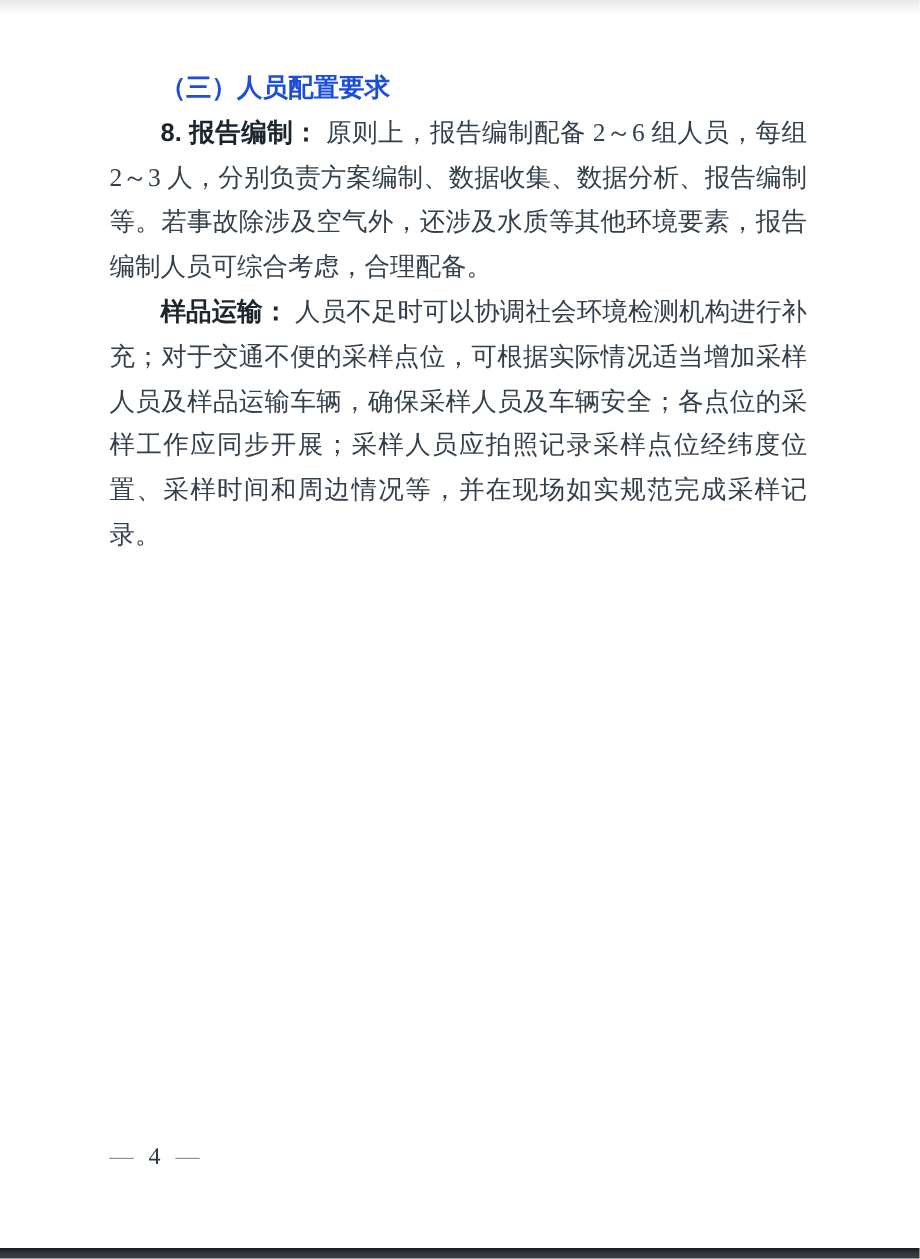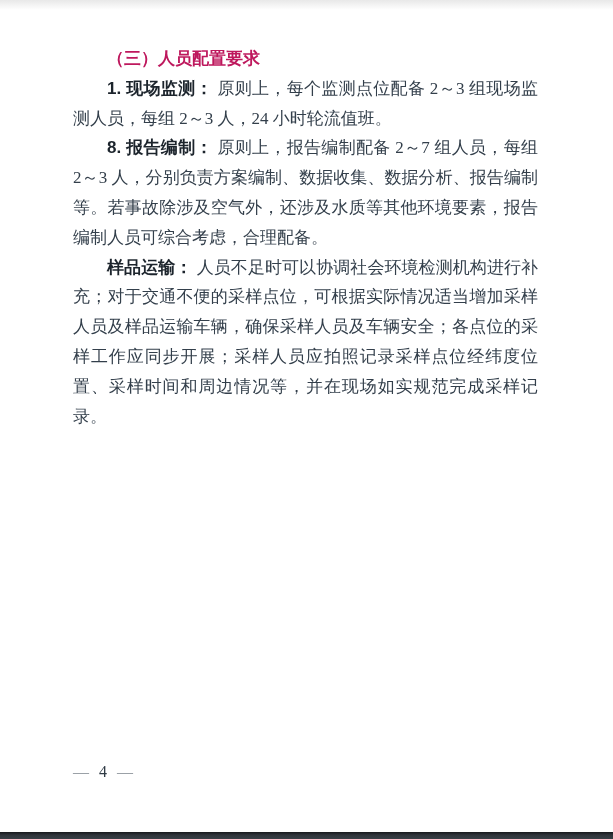--- a/index.html
+++ b/index.html
@@ -22,21 +22,21 @@
     line-height: 29.8px;
     text-align: justify;
     text-justify: inter-ideograph;
   }
   .para { margin: 0; text-indent: 0; }
   .para.indent { text-indent: 2em; }
   .section-heading {
     margin: 0;
     text-indent: 2em;
     font-weight: 700;
-    color: #be185d;
+    color: #1d4ed8;
     font-family: "Liberation Sans", "DejaVu Sans", sans-serif;
   }
   .item-label {
     font-weight: 700;
     color: #1c242c;
     font-family: "Liberation Sans", "DejaVu Sans", sans-serif;
   }
   .page-number {
     position: absolute;
     left: 73px; top: 763px;
@@ -55,30 +55,26 @@
 
 <div class="top-shade"></div>
 
 <div class="page-content">
 
 
   <p class="section-heading">
     <span>（三）人员配置要求</span>
   </p>
 
-  <p class="para indent">
-    <b class="item-label">1. 现场监测：</b>
-    <span>原则上，每个监测点位配备 2～3 组现场监测人员，每组 2～3 人，24 小时轮流值班。</span>
-  </p>
 
 
 
   <p class="para indent">
     <b class="item-label">8. 报告编制：</b>
-    <span>原则上，报告编制配备 2～7 组人员，每组 2～3 人，分别负责方案编制、数据收集、数据分析、报告编制等。若事故除涉及空气外，还涉及水质等其他环境要素，报告编制人员可综合考虑，合理配备。</span>
+    <span>原则上，报告编制配备 2～6 组人员，每组 2～3 人，分别负责方案编制、数据收集、数据分析、报告编制等。若事故除涉及空气外，还涉及水质等其他环境要素，报告编制人员可综合考虑，合理配备。</span>
   </p>
 
   <p class="para indent">
     <b class="item-label">样品运输：</b>
     <span>人员不足时可以协调社会环境检测机构进行补充；对于交通不便的采样点位，可根据实际情况适当增加采样人员及样品运输车辆，确保采样人员及车辆安全；各点位的采样工作应同步开展；采样人员应拍照记录采样点位经纬度位置、采样时间和周边情况等，并在现场如实规范完成采样记录。</span>
   </p>
 
 </div>
 
 <div class="page-number">

